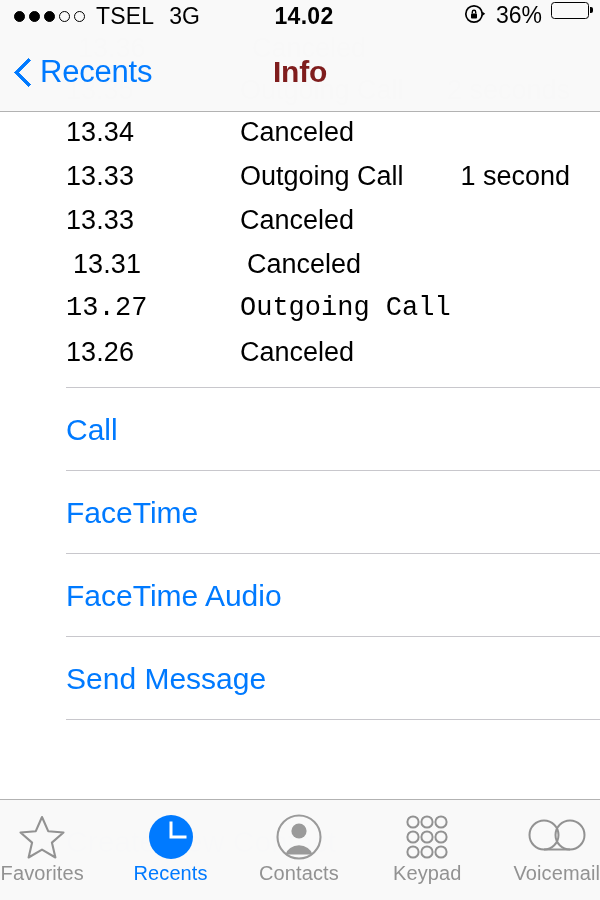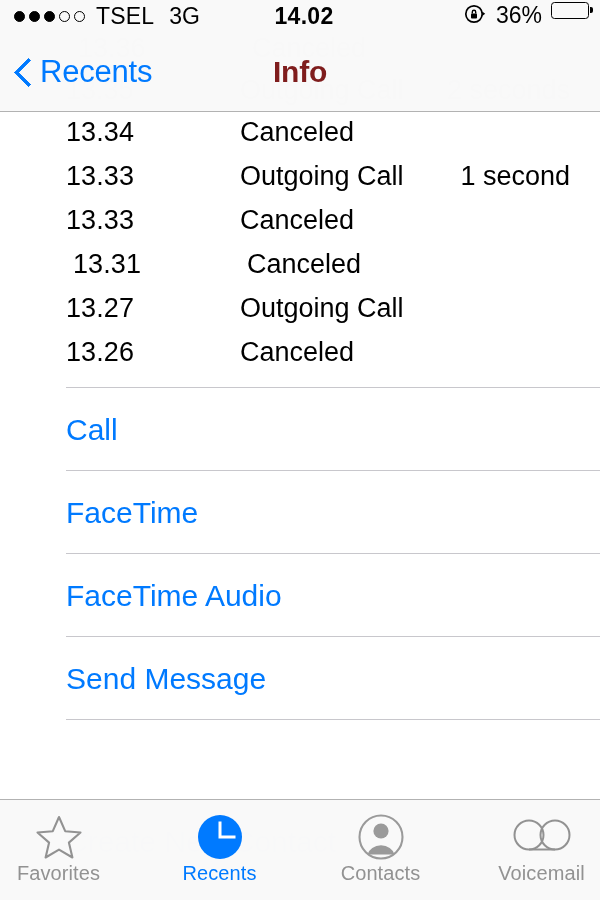--- a/index.html
+++ b/index.html
@@ -243,21 +243,21 @@
     <div class="call-row" style="top:198px;">
       <span class="time">13.33</span>
       <span class="type">Canceled</span>
       <span class="dur"></span>
     </div>
     <div class="call-row" style="top:242px;margin-left:7px;">
       <span class="time">13.31</span>
       <span class="type">Canceled</span>
       <span class="dur"></span>
     </div>
-    <div class="call-row" style="top:286px;">
+    <div class="call-row" style="top:286px;font-family:Liberation Mono, monospace;">
       <span class="time">13.27</span>
       <span class="type">Outgoing Call</span>
     </div>
     <div class="call-row" style="top:330px;">
       <span class="time">13.26</span>
       <span class="type">Canceled</span>
       <span class="dur"></span>
     </div>
 
     <div class="sep" style="top:387px;"></div>
@@ -341,20 +341,38 @@
       <span class="tab-icon">
         <svg width="48" height="48" viewBox="0 0 48 48">
           <circle cx="24" cy="24" r="21.5" fill="none" stroke="#9a9a9a" stroke-width="2.1"></circle>
           <circle cx="24" cy="18" r="7.6" fill="#9a9a9a"></circle>
           <path d="M10.5 41.5 a13.8 11.6 0 0 1 27 0 z" fill="#9a9a9a"></path>
         </svg>
       </span>
       <span class="tab-label">Contacts</span>
     </div>
 
+    <div class="tab">
+      <span class="tab-icon">
+        <svg width="48" height="46" viewBox="0 0 48 46">
+          <g fill="none" stroke="#929292" stroke-width="2">
+            <circle cx="10" cy="8" r="5.6"></circle>
+              <circle cx="24" cy="8" r="5.6"></circle>
+              <circle cx="38" cy="8" r="5.6"></circle>
+            <circle cx="10" cy="23" r="5.6"></circle>
+              <circle cx="24" cy="23" r="5.6"></circle>
+              <circle cx="38" cy="23" r="5.6"></circle>
+            <circle cx="10" cy="38" r="5.6"></circle>
+              <circle cx="24" cy="38" r="5.6"></circle>
+              <circle cx="38" cy="38" r="5.6"></circle>
+          </g>
+        </svg>
+      </span>
+      <span class="tab-label">Keypad</span>
+    </div>
 
     <div class="tab">
       <span class="tab-icon">
         <svg width="62" height="40" viewBox="0 0 62 40">
           <circle cx="18" cy="18" r="14.5" fill="none" stroke="#929292" stroke-width="2"></circle>
           <circle cx="44" cy="18" r="14.5" fill="none" stroke="#929292" stroke-width="2"></circle>
           <line x1="18" y1="32.5" x2="44" y2="32.5" stroke="#929292" stroke-width="2"></line>
         </svg>
       </span>
       <span class="tab-label">Voicemail</span>

